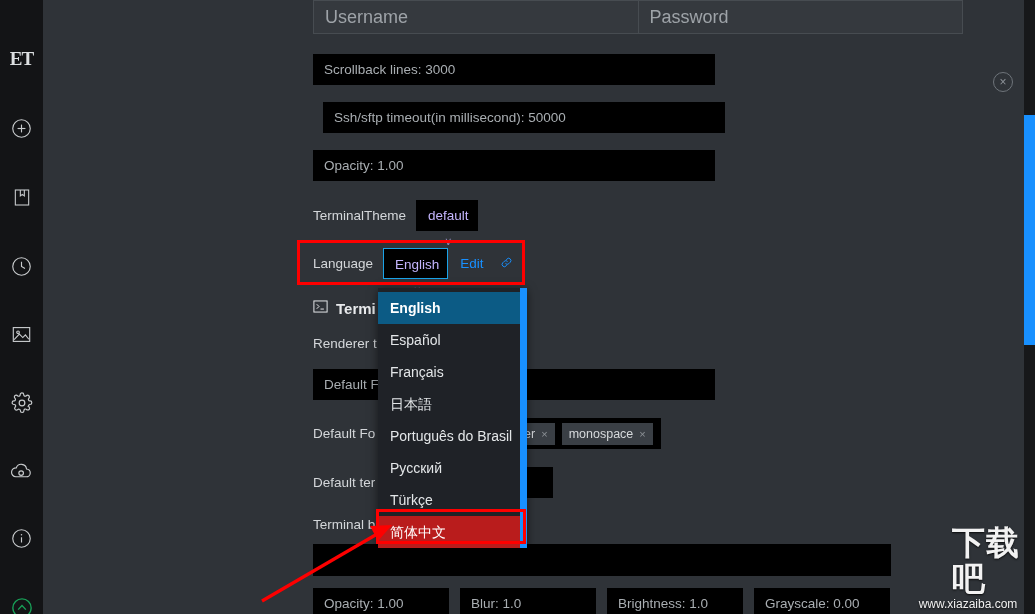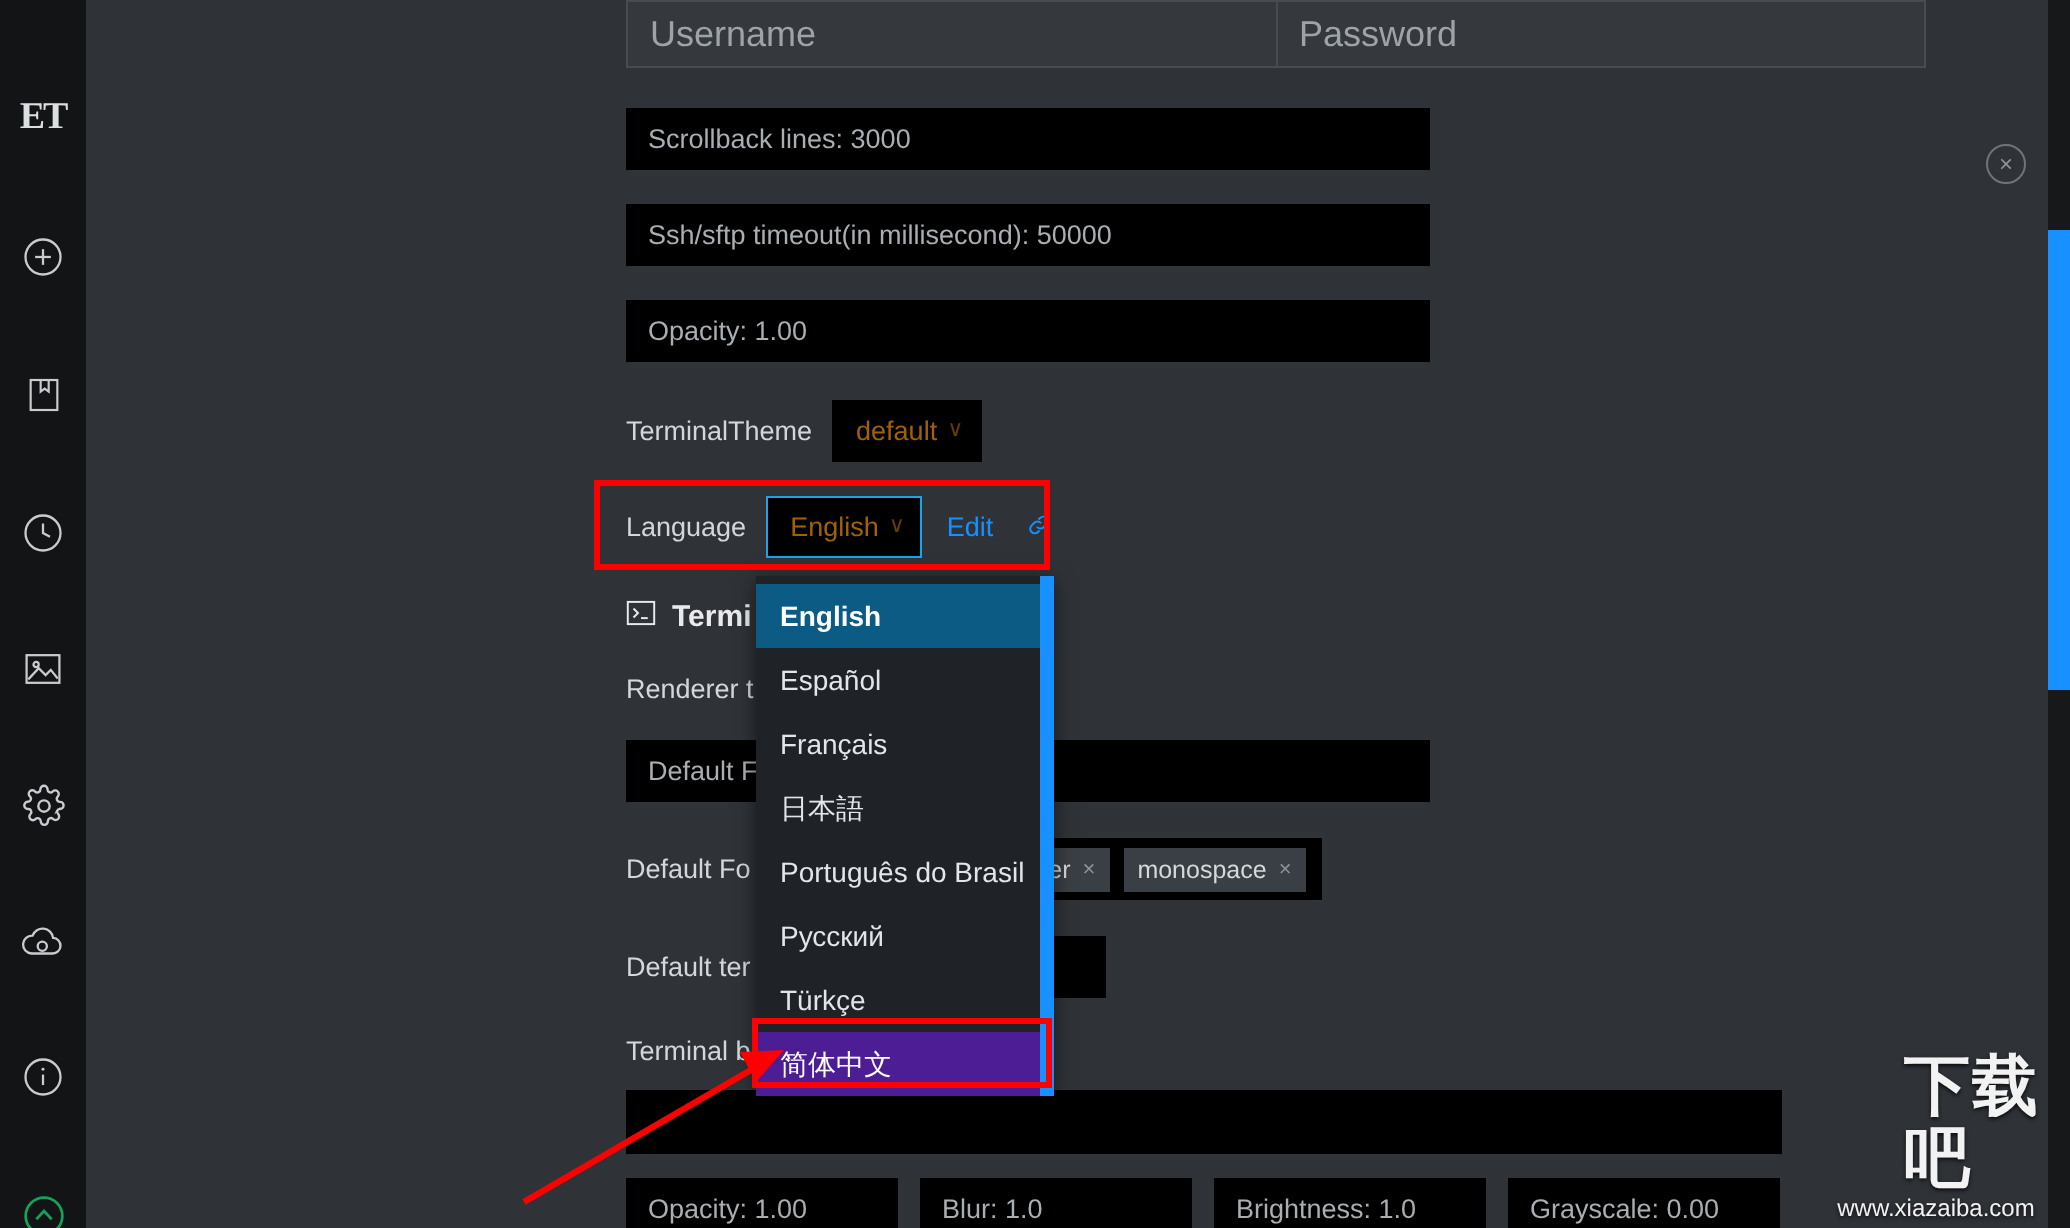--- a/index.html
+++ b/index.html
@@ -79,29 +79,30 @@
   .label {
     color: #d4d7da;
     font-size: 13.5px;
     white-space: nowrap;
   }
   .inline-row { display: flex; align-items: center; }
 
   
   .sel {
     background: #000000;
-    color: #a16207;
+    color: #c4b5fd;
     font-size: 13.5px;
     height: 31px;
     line-height: 31px;
     padding: 0 9px 0 12px;
     display: inline-flex;
     align-items: center;
     gap: 5px;
     white-space: nowrap;
+    flex-direction: column;
   }
   .sel .caret { opacity: .62; font-size: 11px; line-height: 1; }
   .sel.focused { border: 1px solid #1aa3e8; padding: 0 8px 0 11px; height: 31px; }
 
   .editlink {
     color: #1890ff; font-size: 13.5px;
     display: inline-flex; align-items: center; gap: 16px;
     margin-left: 12px; cursor: pointer;
   }
 
@@ -156,21 +157,21 @@
     color: #e3e6e8;
     font-size: 14px;
     white-space: nowrap;
   }
   #lang-menu .opt.selected {
     background: #0c5b85;
     font-weight: bold;
     color: #ffffff;
   }
   #lang-menu .opt.active-zh {
-    background: #4c1d95;
+    background: #b91c1c;
     color: #ffffff;
   }
   #menu-scroll {
     position: absolute; right: 0; top: 0;
     width: 7px; height: 100%;
     background: #1890ff;
   }
 
   
   #close-btn {
@@ -309,21 +310,21 @@
         <div class="userpass">
           <div class="half left">Username</div>
           <div class="half">Password</div>
         </div>
       </div>
 
       <div class="row" style="margin-bottom:17px;">
         <div class="inp" style="width:402px;">Scrollback lines: 3000</div>
       </div>
 
-      <div class="row" style="margin-bottom:17px;">
+      <div class="row" style="margin-bottom:17px;margin-left:10px;">
         <div class="inp" style="width:402px;">Ssh/sftp timeout(in millisecond): 50000</div>
       </div>
 
       <div class="row" style="margin-bottom:19px;">
         <div class="inp" style="width:402px;">Opacity: 1.00</div>
       </div>
 
       <div class="row inline-row" style="margin-bottom:17px;">
         <span class="label">TerminalTheme</span>
         <span class="sel" style="margin-left:10px;">

